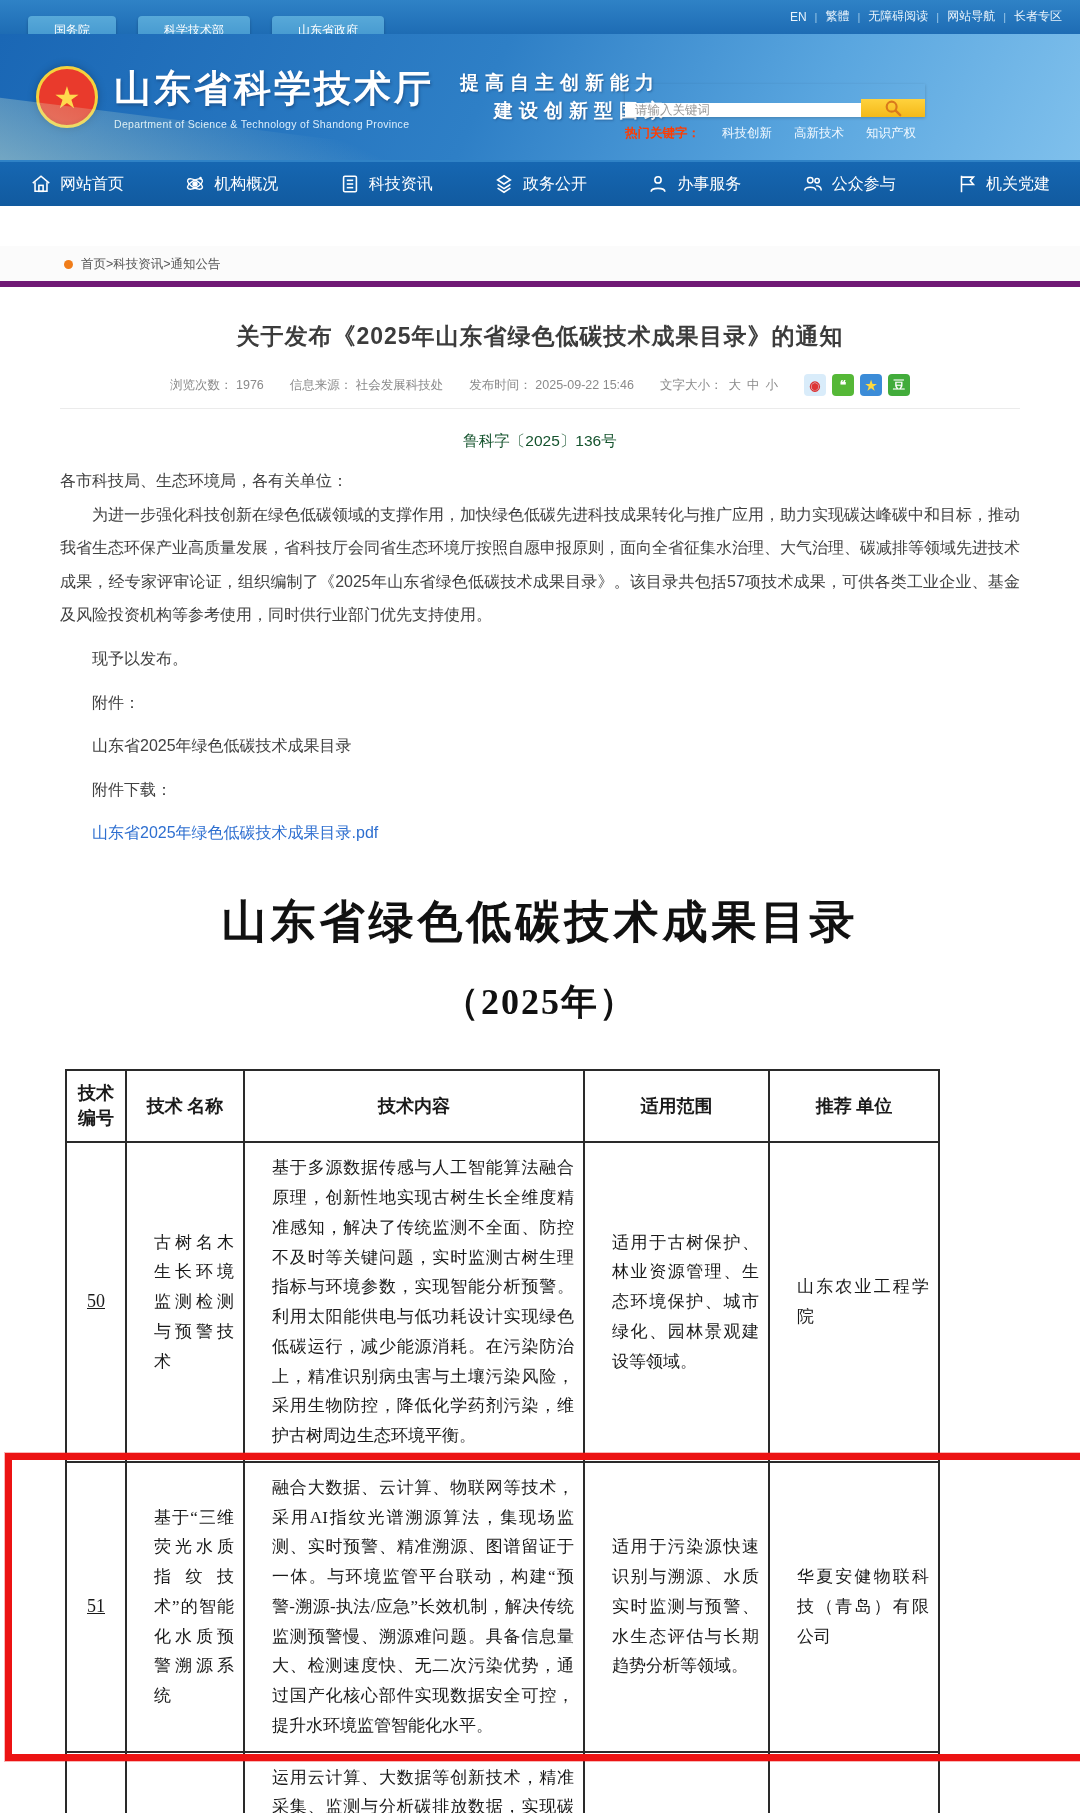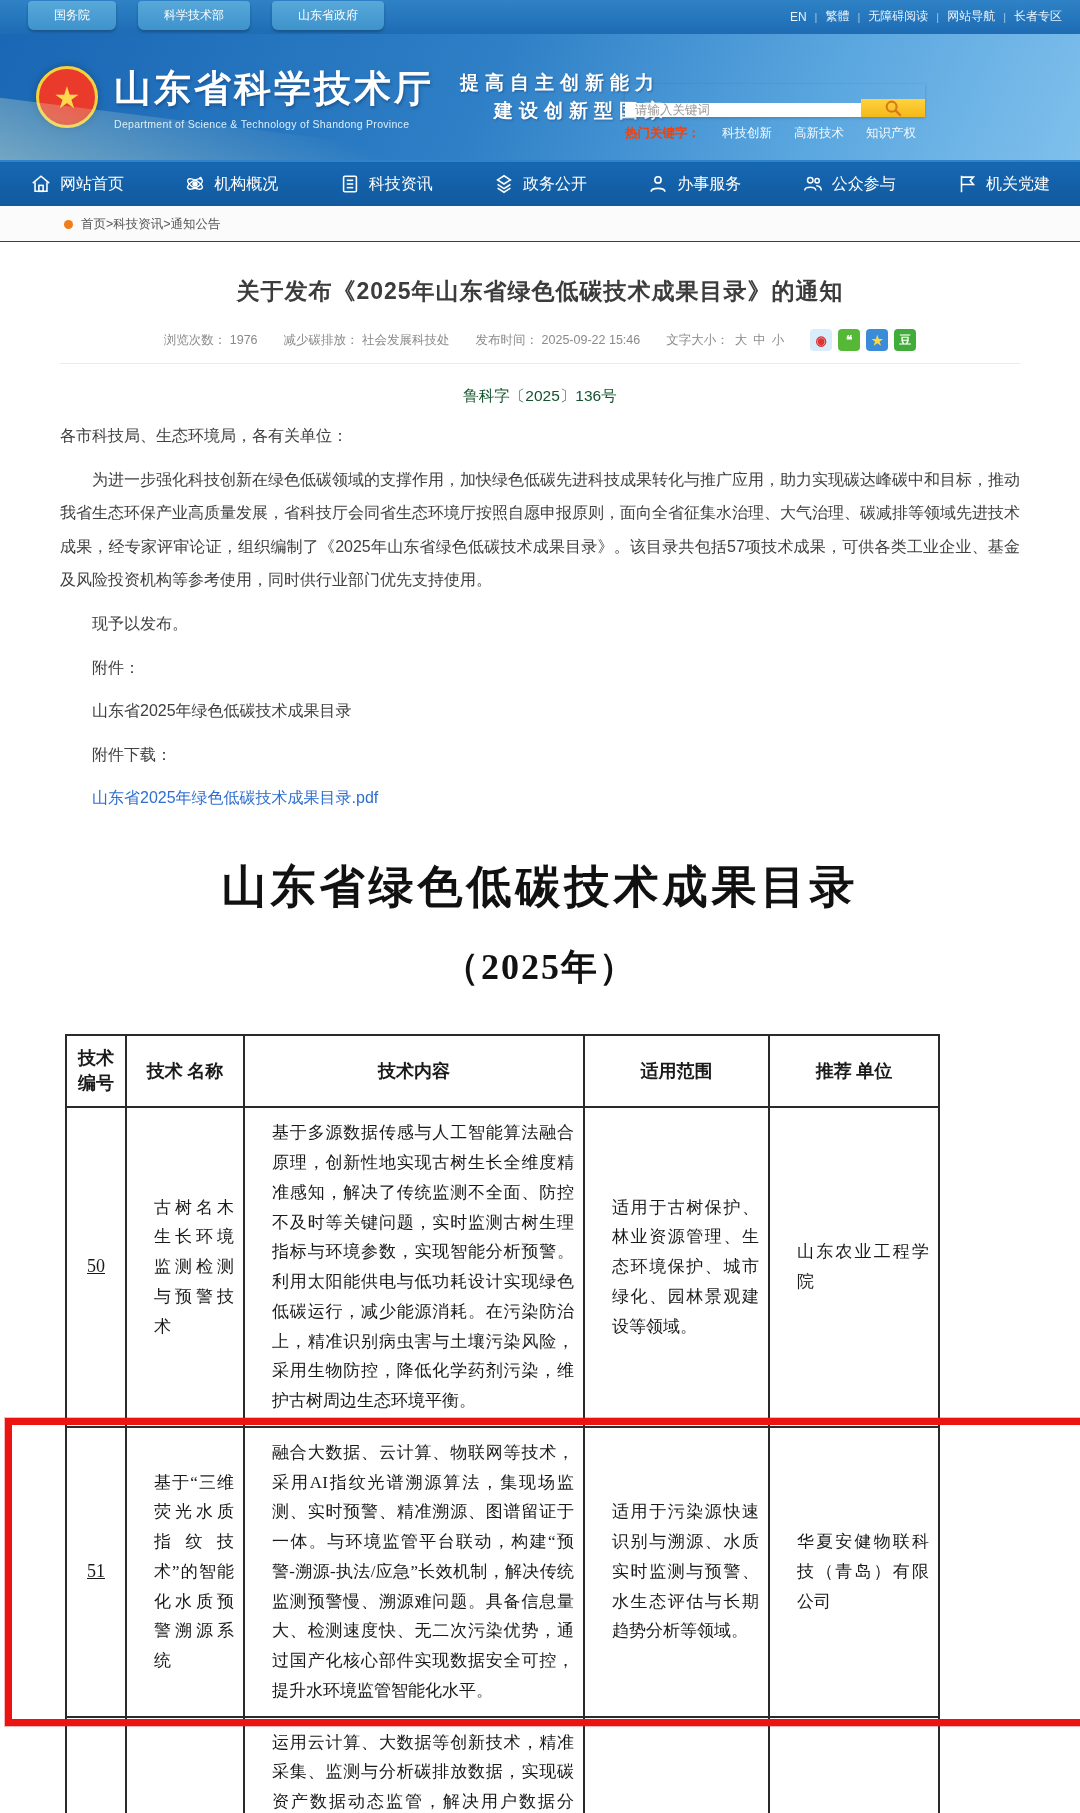--- a/index.html
+++ b/index.html
@@ -12,21 +12,21 @@
   }
   
   .topbar {
     height:34px;
     background:linear-gradient(180deg,#2f82c6,#1e6cb4);
     display:flex; align-items:flex-start; justify-content:space-between;
     padding:0 18px 0 28px;
   }
   .gov-links { display:flex; gap:22px; }
   .gov-btn {
-    margin-top:1px;
+    margin-top:16px;
     background:linear-gradient(180deg,#58a9d9,#3e93cc);
     color:#fff; font-size:12px;
     padding:6px 26px;
     border-radius:4px 4px 6px 6px;
     box-shadow:0 2px 3px rgba(0,0,0,.25);
     cursor:pointer; white-space:nowrap;
   }
   .util-links { display:flex; align-items:center; gap:8px; margin-top:8px; }
   .util-links a { color:#eaf4fc; font-size:12px; text-decoration:none; white-space:nowrap; }
   .util-sep { color:#9cc9e8; font-size:11px; }
@@ -95,21 +95,22 @@
   .nav-item {
     display:flex; align-items:center; gap:8px;
     color:#fff; font-size:16px; cursor:pointer; white-space:nowrap;
   }
   .nav-item svg { display:block; }
   
   .crumb-strip {
     background:#fbfbfb;
     padding:10px 0 8px 64px;
     display:flex; align-items:center; gap:8px;
-    border-bottom:1px solid #701a75;
+    border-bottom:6px solid #701a75;
+    margin-top:40px;
   }
   .crumb-dot { width:9px; height:9px; border-radius:50%; background:#f07d1a; }
   .crumb-text { font-size:12.5px; color:#555; cursor:pointer; }
   
   .article { background:#fff; padding:34px 60px 6px 60px; }
   .art-title {
     text-align:center; font-size:23px; font-weight:bold; color:#3c3c3c;
     letter-spacing:1px;
   }
   .meta-row {
@@ -127,21 +128,21 @@
     display:flex; align-items:center; justify-content:center;
     font-size:12px; cursor:pointer; color:#fff; font-weight:bold;
   }
   .ic-weibo { background:#d9ecfa; color:#d33; font-size:13px; }
   .ic-wechat { background:#55b837; }
   .ic-qzone { background:#3b8cd8; color:#ffd93d; font-size:13px; }
   .ic-douban { background:#42ac3b; font-size:12px; }
   .doc-number { text-align:center; font-size:15.5px; color:#14532d; margin:22px 0 6px; }
   .body-text { font-size:16px; color:#404040; line-height:2.1; }
   .body-text .salutation { margin-top:12px; }
-  .body-text .para { text-indent:2em; margin-top:10px; text-align:justify; }
+  .body-text .para { text-indent:2em; text-align:justify; }
   .body-text .line-ind { text-indent:2em; margin-top:10px; }
   .pdf-link { color:#2e6fd0; text-decoration:none; cursor:pointer; }
   
   .catalog {
     background:#fff; position:relative;
     padding:36px 0 20px 0;
     font-family:"Liberation Serif", serif;
   }
   .cat-title {
     text-align:center; font-size:45px; font-weight:bold; color:#111;
@@ -291,21 +292,21 @@
 <div class="crumb-strip">
   <span class="crumb-dot"></span>
   <span class="crumb-text">首页&gt;科技资讯&gt;通知公告</span>
 </div>
 
 <div class="article">
   <div class="art-title">关于发布《2025年山东省绿色低碳技术成果目录》的通知</div>
 
   <div class="meta-row">
     <span class="meta-item">浏览次数： 1976</span>
-    <span class="meta-item">减少碳排放： 社会发展科技处</span>
+    <span class="meta-item">信息来源： 社会发展科技处</span>
     <span class="meta-item">发布时间： 2025-09-22 15:46</span>
     <span class="meta-item font-sizes">
       <span>文字大小：</span>
       <span>大</span>
       <span>中</span>
       <span>小</span>
     </span>
     <span class="share-icons">
       <span class="share-ic ic-weibo">◉</span>
       <span class="share-ic ic-wechat">❝</span>

